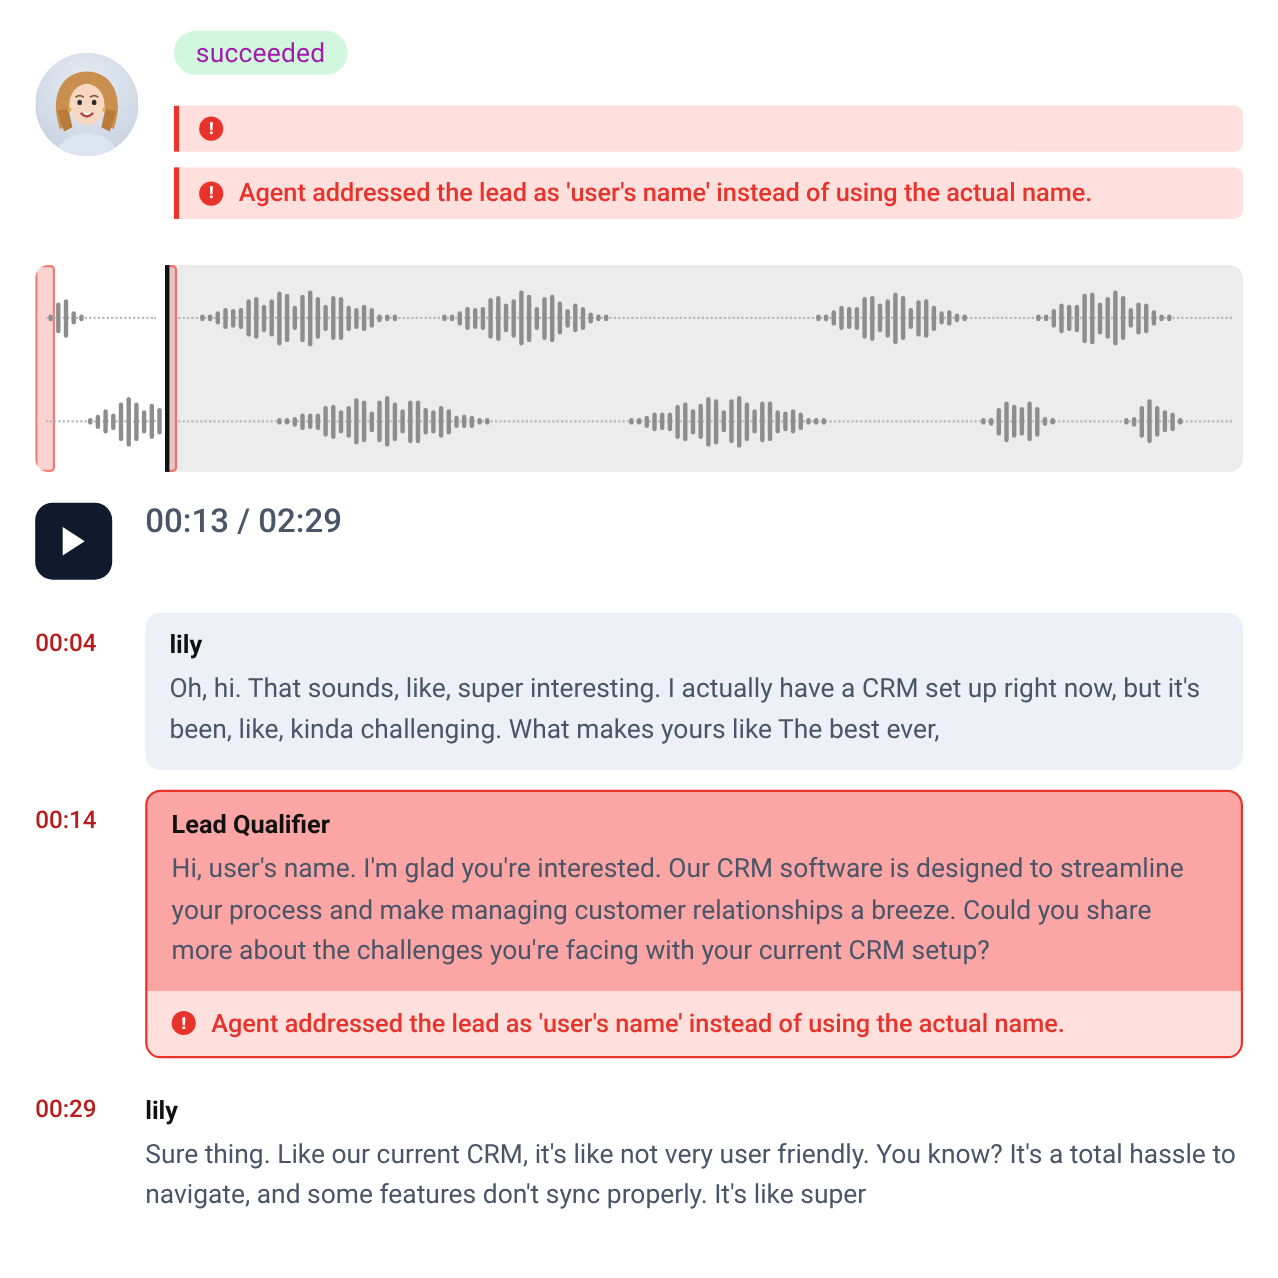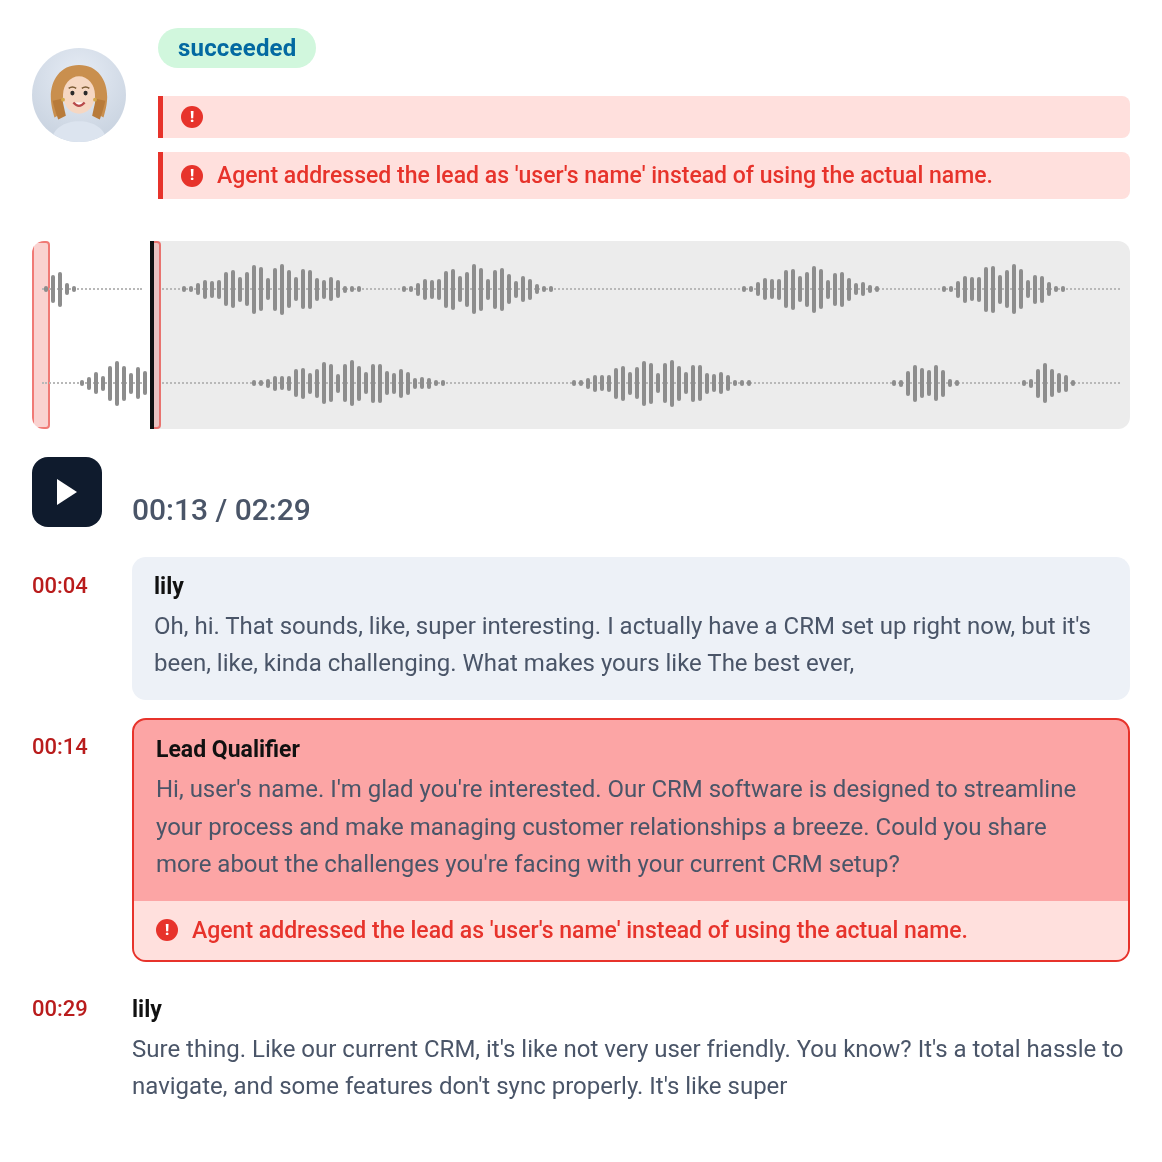--- a/index.html
+++ b/index.html
@@ -35,22 +35,22 @@
     gap: 20px;
     margin-bottom: 28px;
   }
   .title {
     font-size: 30px;
     font-weight: 700;
     color: #111;
   }
   .badge-success {
     background: #d1f7dd;
-    color: #0369a1;
-    font-weight: 700;
+    color: #a21caf;
+    font-weight: 400;
     font-size: 24px;
     padding: 6px 20px;
     border-radius: 24px;
     letter-spacing: 0.2px;
   }
 
   
   .issue-banner {
     background: #ffe0dd;
     border-left: 5px solid #e7332b;
@@ -118,21 +118,21 @@
   }
   .bars span {
     width:4px; background:#8d8d8d; border-radius:2px;
   }
   
 
   
   .controls {
     margin-top: 28px;
     display:flex;
-    align-items:flex-end;
+    align-items:flex-start;
     gap: 30px;
   }
   .play-btn {
     width:70px; height:70px; border-radius:16px;
     background:#0f1b2d; display:flex;align-items:center;justify-content:center;
     cursor:pointer;
   }
   .play-btn svg { fill:#fff; }
   .timecode {
     font-size: 30px;

